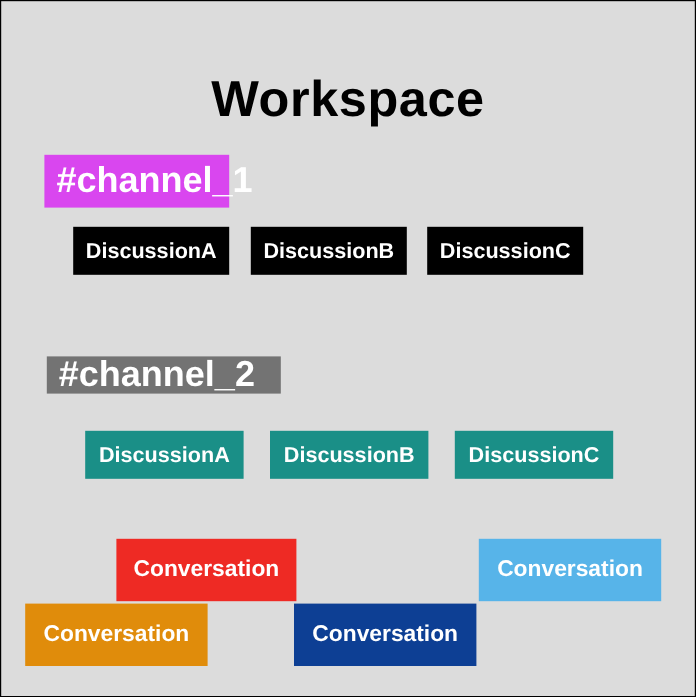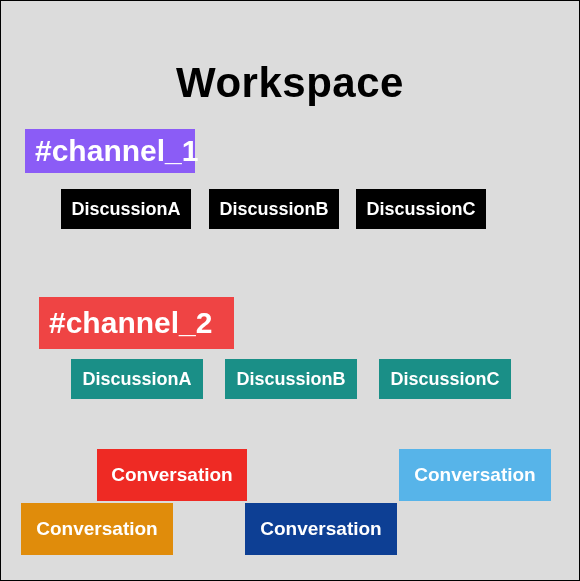--- a/index.html
+++ b/index.html
@@ -25,27 +25,27 @@
   .box {
     position: absolute;
     color: #fff;
     font-weight: 700;
     display: flex;
     align-items: center;
     justify-content: center;
     padding: 0 10px;
     white-space: nowrap;
   }
-  .ch1-label { left: 24px; top: 128px; width: 170px; height: 44px; background:#8b5cf6; font-size: 30px; justify-content: flex-start; }
+  .ch1-label { left: 36px; top: 128px; width: 154px; height: 44px; background:#d946ef; font-size: 30px; justify-content: flex-start; }
   .ch1-d    { top: 188px; height: 40px; background:#000; font-size: 18px; }
   .ch1-d.a  { left: 60px;  width: 130px; }
   .ch1-d.b  { left: 208px; width: 130px; }
   .ch1-d.c  { left: 355px; width: 130px; }
 
-  .ch2-label { left: 38px; top: 296px; width: 195px; height: 52px; background:#ef4444; font-size: 30px; justify-content: flex-start; }
+  .ch2-label { left: 38px; top: 296px; width: 195px; height: 31px; background:#737373; font-size: 30px; justify-content: flex-start; }
   .ch2-d    { top: 358px; height: 40px; background:#1a8f87; font-size: 18px; }
   .ch2-d.a  { left: 70px;  width: 132px; }
   .ch2-d.b  { left: 224px; width: 132px; }
   .ch2-d.c  { left: 378px; width: 132px; }
 
   .conv { height: 52px; font-size: 19px; }
   .conv.red    { left: 96px;  top: 448px; width: 150px; background:#ee2a24; }
   .conv.light  { left: 398px; top: 448px; width: 152px; background:#57b4e9; }
   .conv.orange { left: 20px;  top: 502px; width: 152px; background:#e08c0b; }
   .conv.navy   { left: 244px; top: 502px; width: 152px; background:#0d3f94; }

